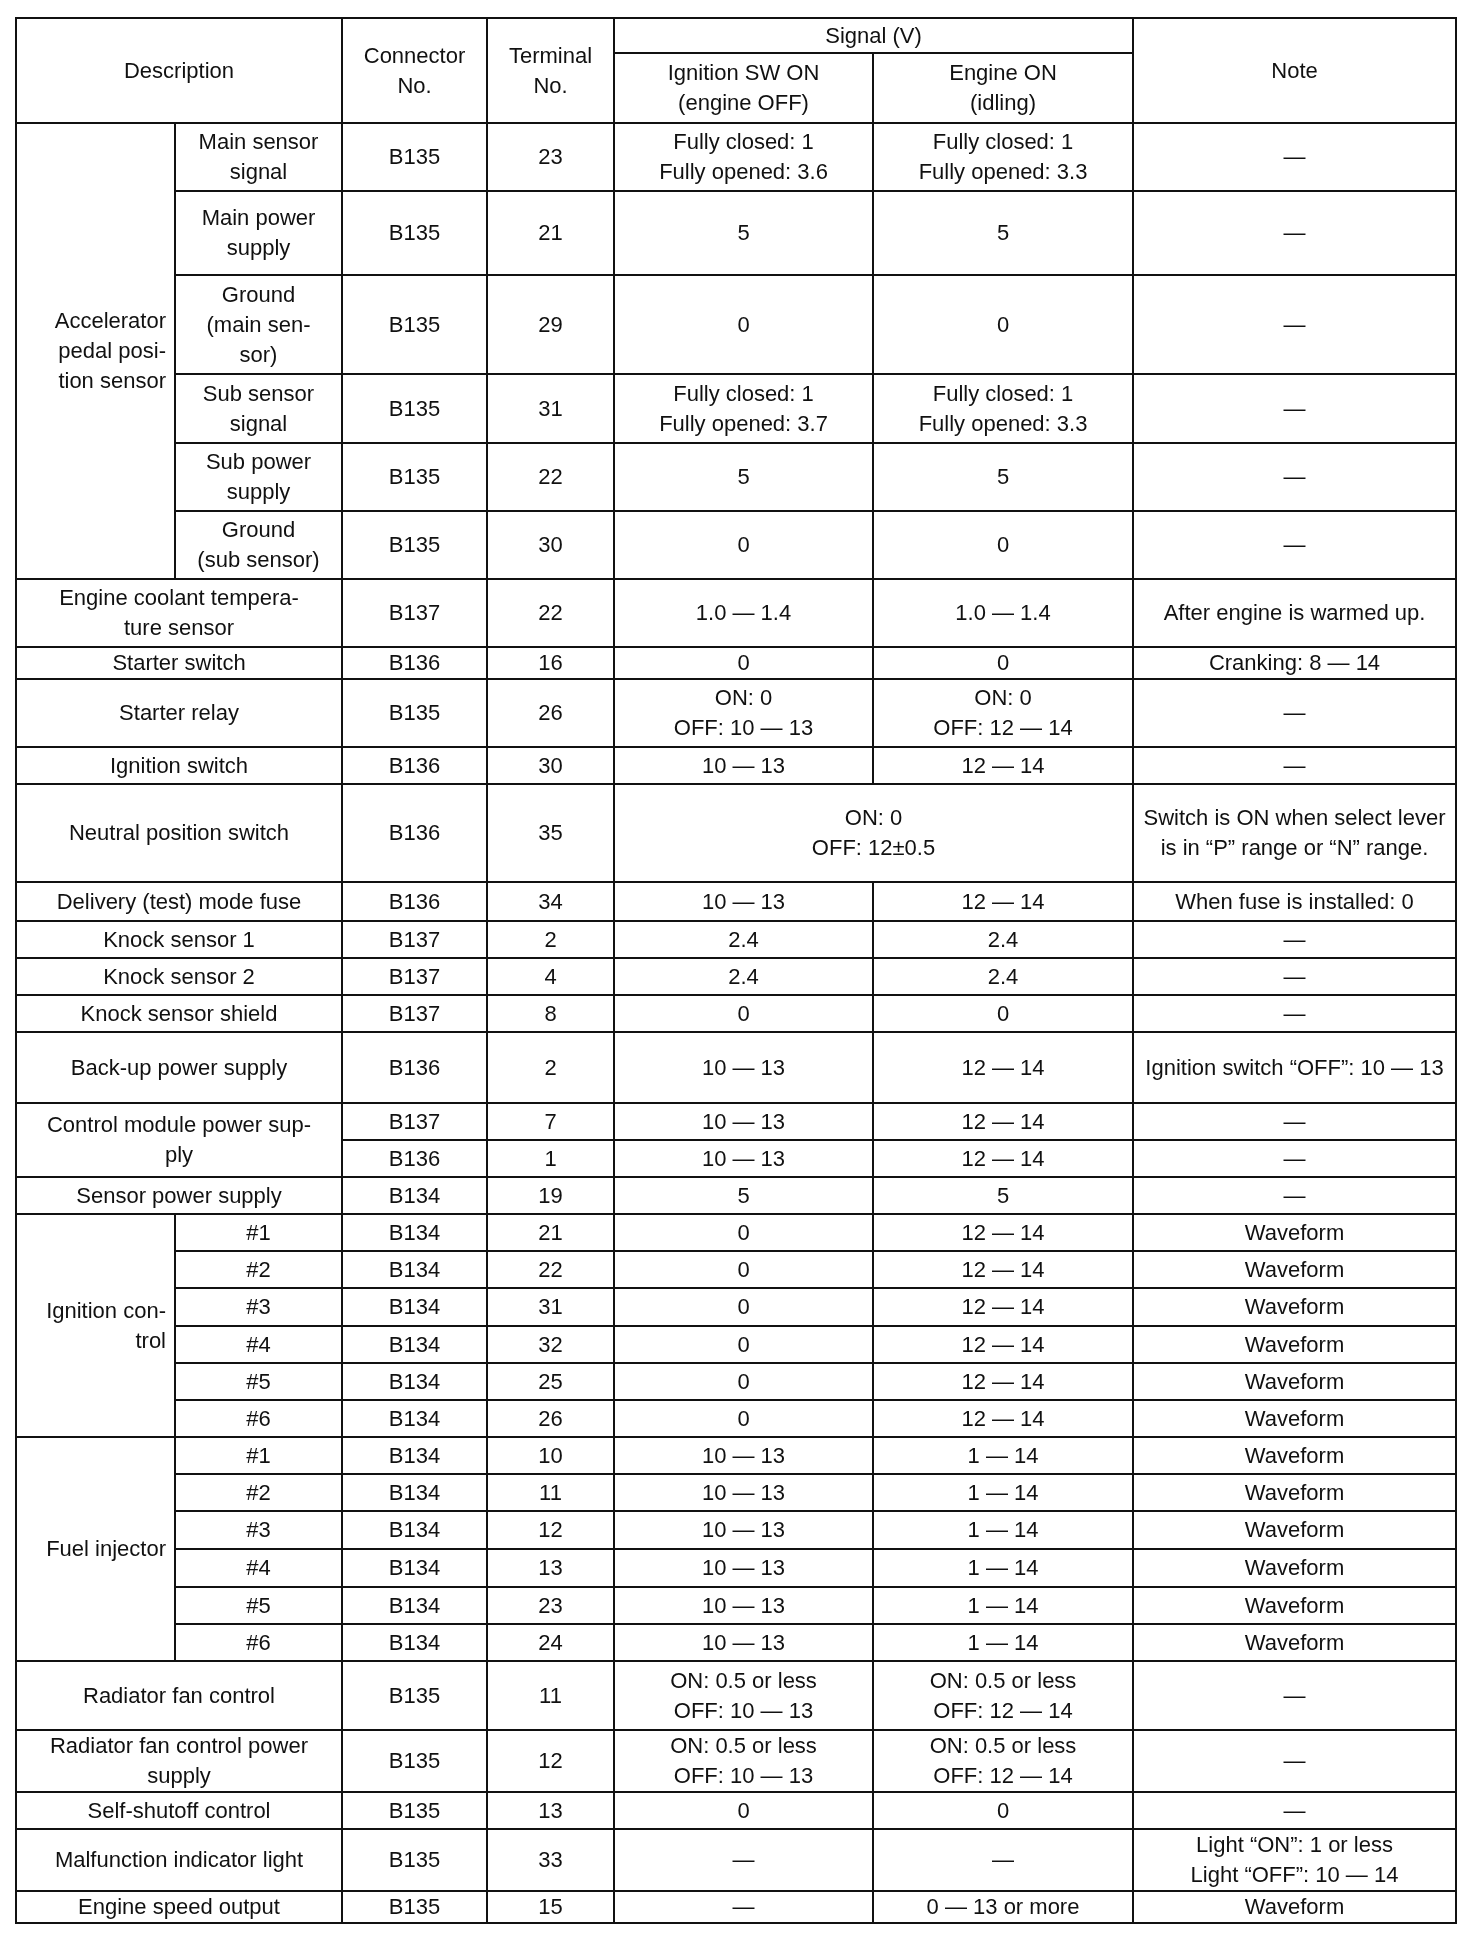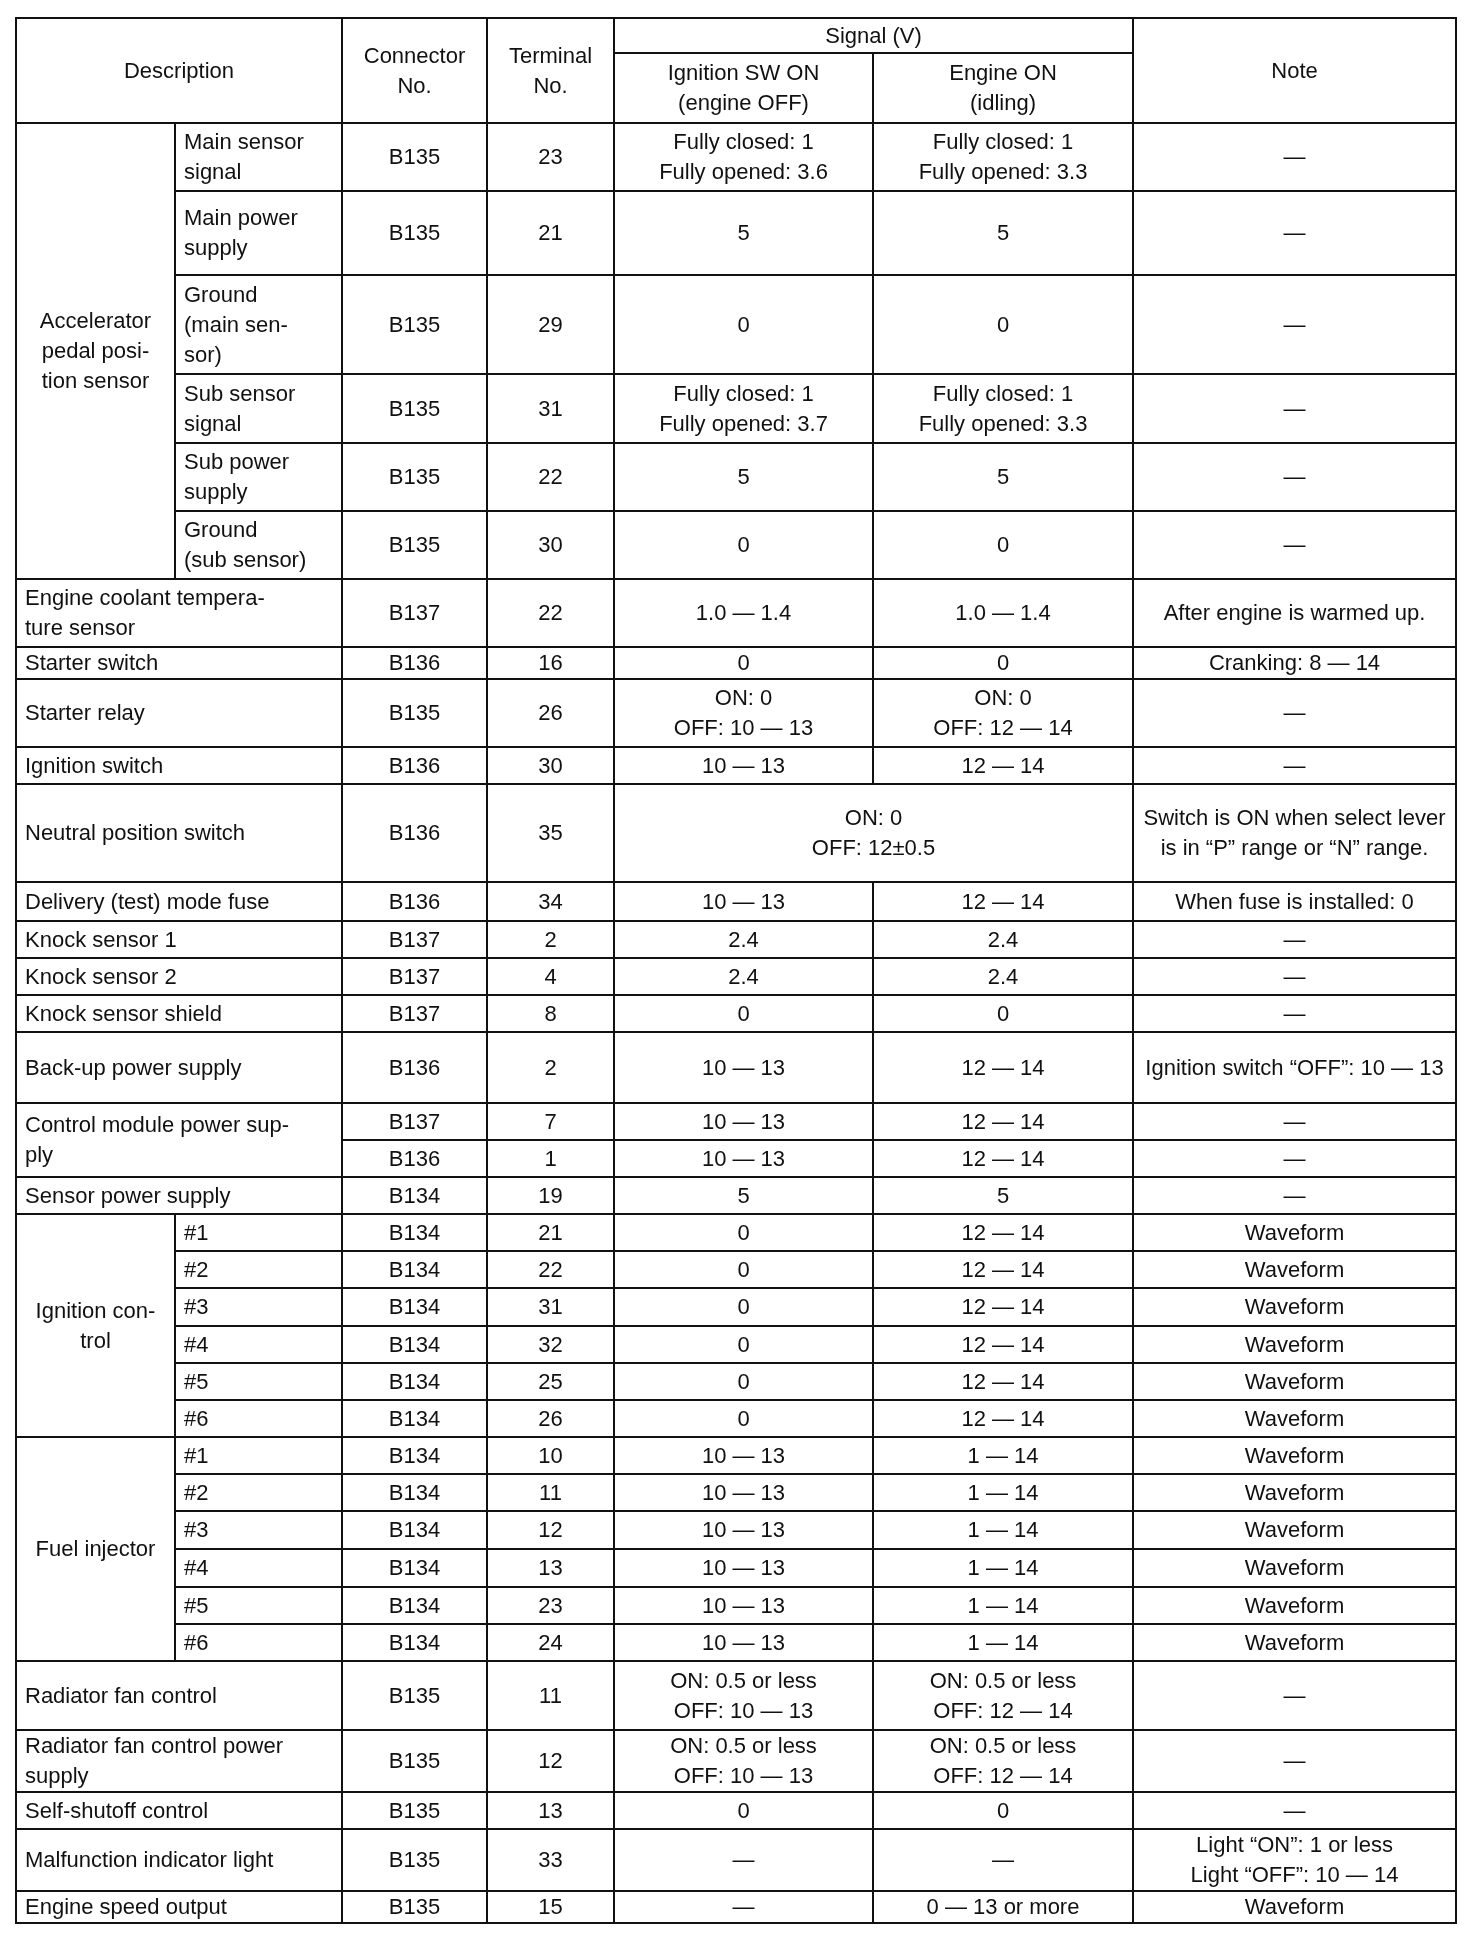--- a/index.html
+++ b/index.html
@@ -15,24 +15,24 @@
     line-height: 30px;
   }
   table.spec td, table.spec th {
     border: 2px solid #111111;
     padding: 0 8px;
     text-align: center;
     vertical-align: middle;
     font-weight: normal;
     overflow: hidden;
   }
-  table.spec td.left { text-align: left; }
+  table.spec td.left { text-align: center; }
   table.spec td.multi { white-space: pre-line; }
   table.spec th.multi { white-space: pre-line; }
-  table.spec .grp { text-align: center; vertical-align: middle; }
+  table.spec .grp { text-align: right; vertical-align: middle; }
   col.c-desc1 { width: 159px; }
   col.c-desc2 { width: 167px; }
   col.c-conn { width: 145px; }
   col.c-term { width: 127px; }
   col.c-ign { width: 259px; }
   col.c-eng { width: 260px; }
   col.c-note { width: 323px; }
   .dash { font-weight: bold; }
 </style>
 </head>

